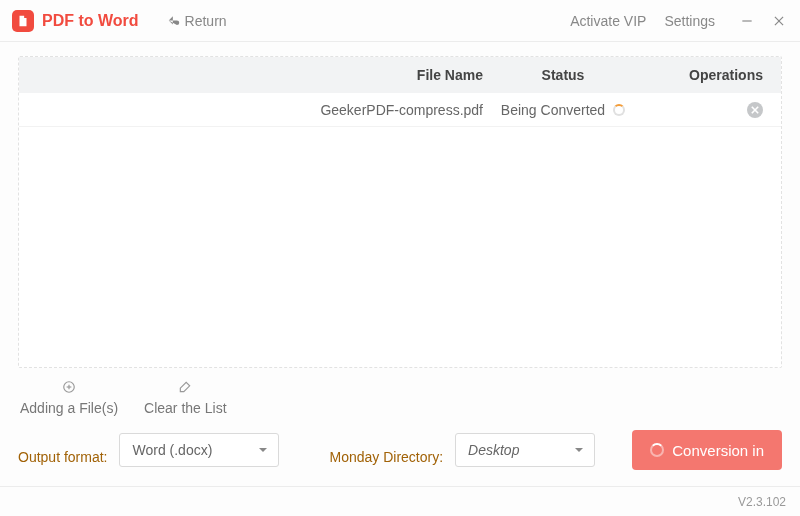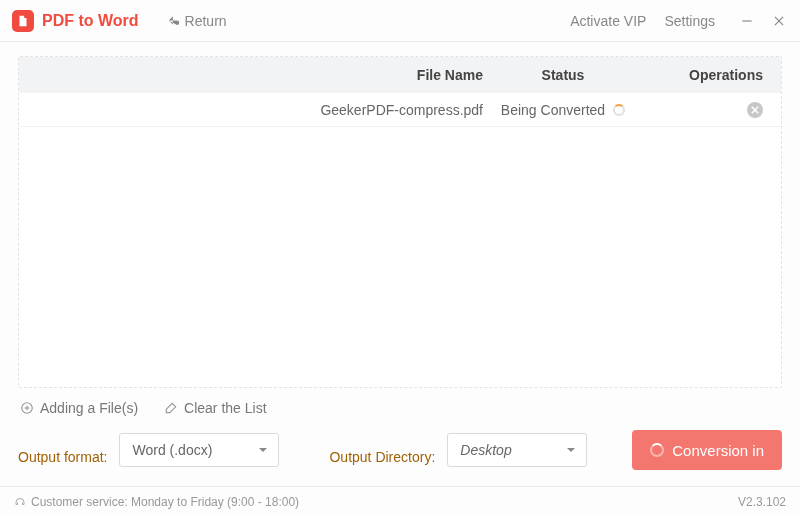--- a/index.html
+++ b/index.html
@@ -83,21 +83,21 @@
   }
   @keyframes spin { to { transform:rotate(360deg); } }
   .delete-btn {
     display:inline-flex; width:16px; height:16px; border-radius:50%;
     background:#c5c7c9; color:#fff; align-items:center; justify-content:center;
     font-size:10px; line-height:1; cursor:pointer;
   }
 
   
   .list-actions { display:flex; gap:26px; padding:12px 2px 0; font-size:14px; color:#777; }
-  .list-action { display:flex; align-items:center; gap:6px; cursor:pointer; }
+  .list-action { display:flex; align-items:center; gap:6px; cursor:pointer;flex-direction:column; }
   .list-action svg { width:14px; height:14px; fill:none; stroke:#999; stroke-width:2; }
 
   
   .controls { display:flex; align-items:center; padding:14px 18px 16px; gap:10px; }
   .ctrl-label { font-size:14px; color:#a16207; margin-right:2px;margin-top:14px; }
   .select {
     display:flex; align-items:center; justify-content:space-between;
     border:1px solid #dadada; border-radius:3px;
     height:34px; padding:0 10px 0 12px;
     font-size:14px; color:#666; background:#fff;
@@ -213,36 +213,30 @@
 
 <div class="controls">
   <div class="ctrl-label">Output format:</div>
   <div class="select fmt">
     <span>Word (.docx)</span>
     <svg viewBox="0 0 10 10">
         <path d="M1 3 L5 7 L9 3 Z"></path>
       </svg>
   </div>
   <div class="ctrl-gap"></div>
-  <div class="ctrl-label">Output Directory:</div>
+  <div class="ctrl-label">Monday Directory:</div>
   <div class="select dir">
     <span>Desktop</span>
     <svg viewBox="0 0 10 10">
         <path d="M1 3 L5 7 L9 3 Z"></path>
       </svg>
   </div>
   <div class="ctrl-spacer"></div>
   <button class="convert-btn">
     <span class="spinner2"></span>
     <span>Conversion in</span>
   </button>
 </div>
 
 <div class="footer">
-  <div class="footer-item">
-    <svg viewBox="0 0 24 24">
-        <path d="M4 13 a8 8 0 0 1 16 0 M4 13 v4 h3 v-4 M20 13 v4 h-3 v-4"></path>
-      </svg>
-    <span>Customer service: Monday to Friday (9:00 - 18:00)</span>
-  </div>
   <div class="footer-spacer"></div>
   <div>V2.3.102</div>
 </div>
 
 </body></html>

